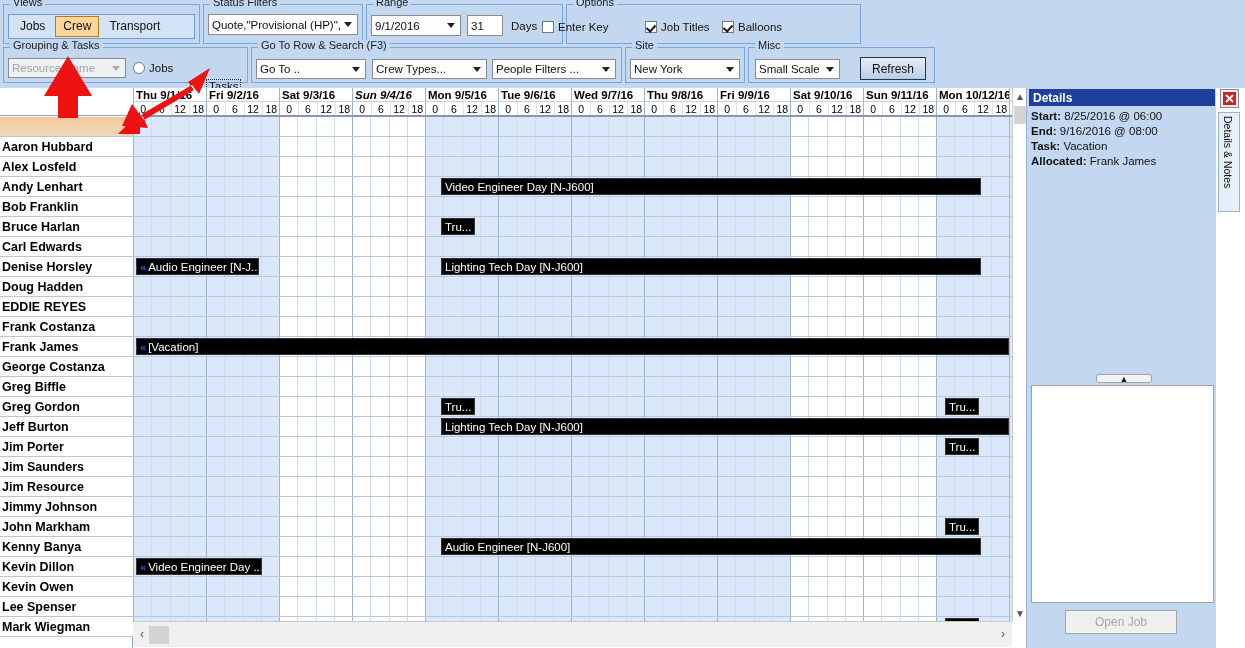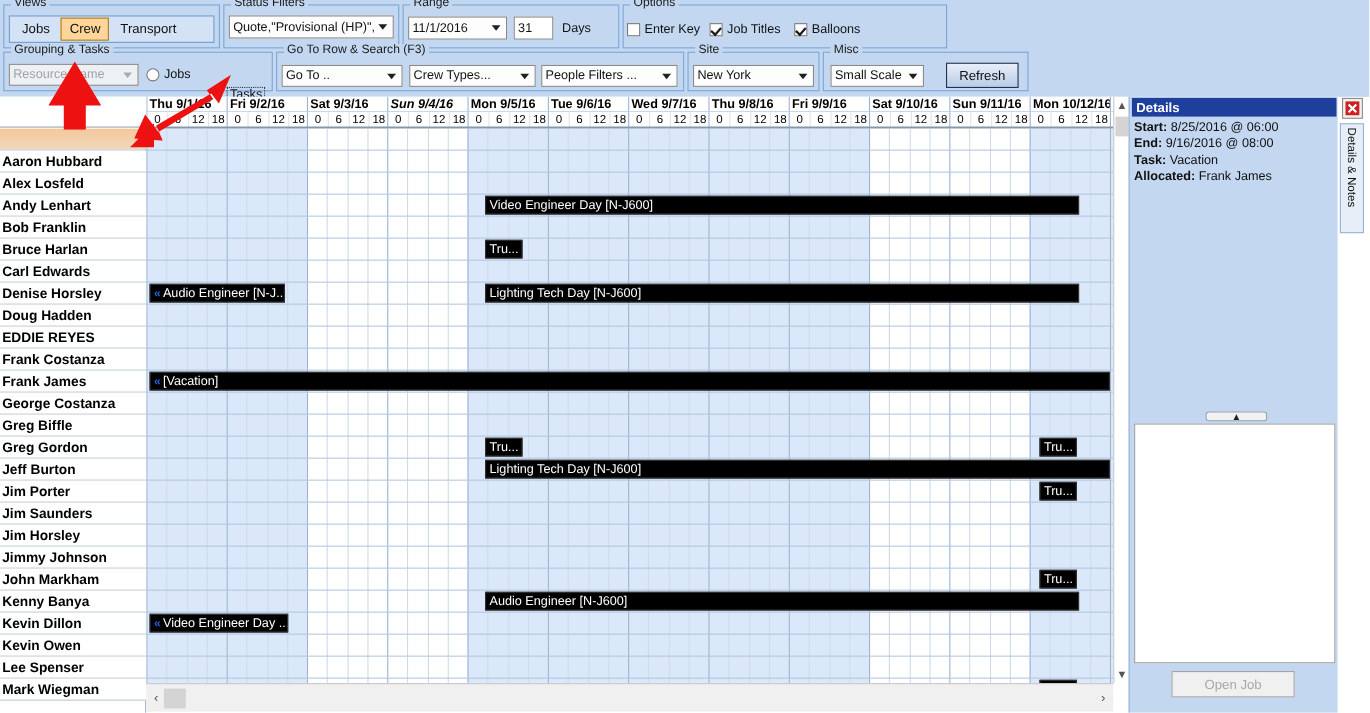--- a/index.html
+++ b/index.html
@@ -359,34 +359,34 @@
       <span>Quote,"Provisional (HP)",</span>
       <span class="arrowbox">
           <i class="caret"></i>
         </span>
     </div>
 
     <div class="group" style="left:366px; top:4px; width:197px; height:40px;">
       <div class="legend">Range</div>
     </div>
     <div class="combo" style="left:371px; top:15px; width:90px; height:21px;">
-      <span>11/1/2016</span>
+      <span>9/1/2016</span>
       <span class="arrowbox">
           <i class="caret"></i>
         </span>
     </div>
     <div class="textbox" style="left:467px; top:15px; width:36px; height:21px;">
       <span>31</span>
     </div>
     <div class="plain-label" style="left:511px; top:20px;">Days</div>
 
     <div class="group" style="left:566px; top:4px; width:295px; height:40px;">
       <div class="legend">Options</div>
     </div>
-    <div class="check-wrap" style="left:570px; top:21px;">
+    <div class="check-wrap" style="left:542px; top:21px;">
       <span class="check"></span>
       <span>Enter Key</span>
     </div>
     <div class="check-wrap" style="left:645px; top:21px;">
       <span class="check on"></span>
       <span>Job Titles</span>
     </div>
     <div class="check-wrap" style="left:722px; top:21px;justify-content:space-between;">
       <span class="check on"></span>
       <span>Balloons</span>
@@ -509,21 +509,21 @@
           <div class="name-cell" style="top: 329px;">
             <span>Jeff Burton</span>
           </div>
           <div class="name-cell" style="top: 349px;">
             <span>Jim Porter</span>
           </div>
           <div class="name-cell" style="top: 369px;">
             <span>Jim Saunders</span>
           </div>
           <div class="name-cell" style="top: 389px;">
-            <span>Jim Horsley</span>
+            <span>Jim Resource</span>
           </div>
           <div class="name-cell" style="top: 409px;">
             <span>Jimmy Johnson</span>
           </div>
           <div class="name-cell" style="top: 429px;">
             <span>John Markham</span>
           </div>
           <div class="name-cell" style="top: 449px;">
             <span>Kenny Banya</span>
           </div>

